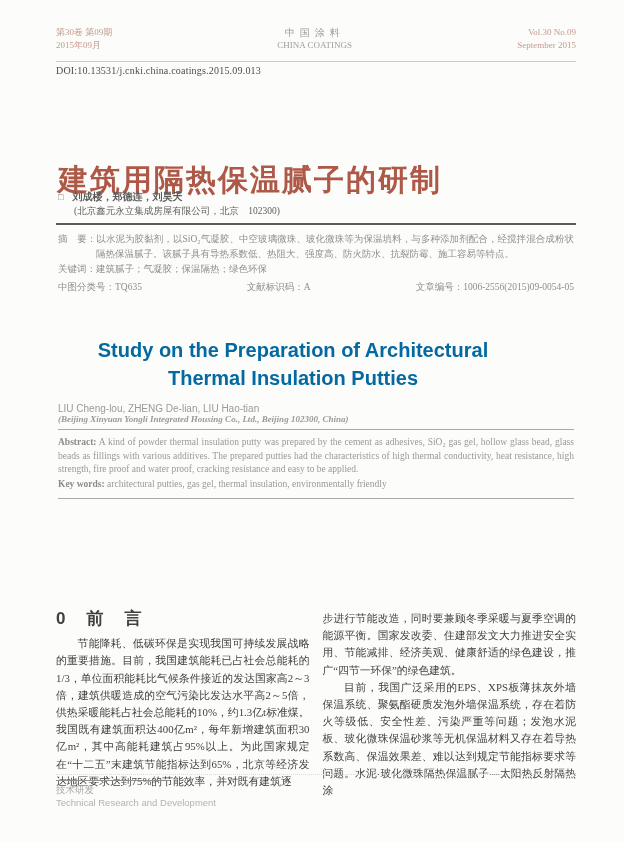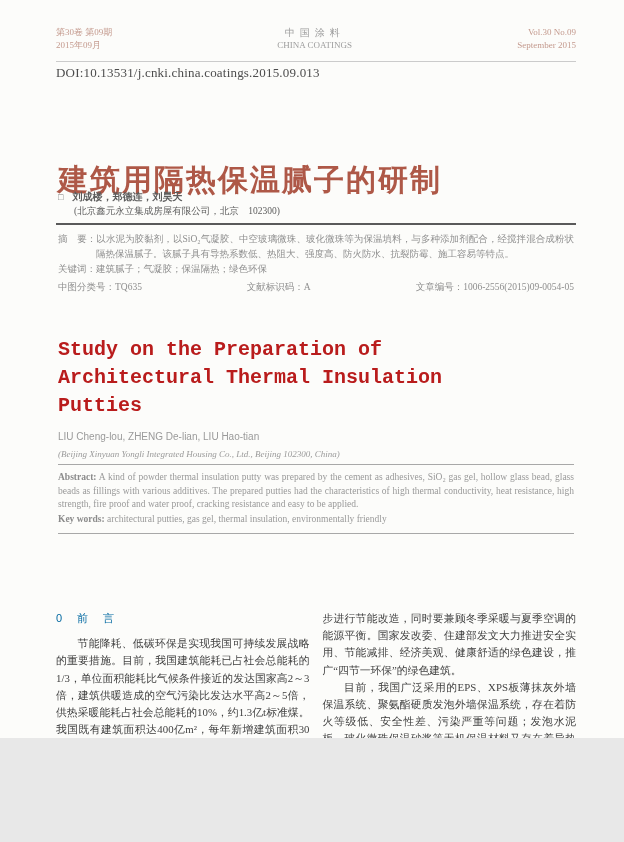--- a/index.html
+++ b/index.html
@@ -1,18 +1,18 @@
 <!DOCTYPE html>
 <html><head>
 <meta charset="utf-8">
 <style>
   html,body { margin:0; padding:0; background:#e8e8e8; }
   .page {
     position:relative;
-    width:624px; height:738px;
+    width:624px; height:842px;
     margin:0 auto;
     background:#fcfcfa;
     font-family:"Liberation Serif", serif;
     overflow:hidden;
   }
 
   
   .header {
     position:absolute; top:26px; left:56px; right:48px;
     display:flex; justify-content:space-between; align-items:flex-start;
@@ -21,21 +21,21 @@
   .h-left  { color:#c49a8e; text-align:left; }
   .h-center{ color:#9d9d9d; text-align:center; }
   .h-center .jname { font-size:10px; letter-spacing:5px; }
   .h-right { color:#c49a8e; text-align:right; }
   .header-rule {
     position:absolute; top:61px; left:56px; right:48px;
     border-top:1px solid #cbcbcb;
   }
   .doi {
     position:absolute; top:65px; left:56px;
-    font-size:13px; color:#4c4c4c; letter-spacing:0.2px;
+    font-size:10px; color:#4c4c4c; letter-spacing:0.2px;
   }
 
   
   .title-cn {
     position:absolute; top:140px; left:58px; right:48px;
     font-family:Liberation Sans, sans-serif;
     font-weight:bold; font-size:30px; letter-spacing:2px;
     color:#ae5847;
   }
   .authors-row {
@@ -57,30 +57,30 @@
     position:absolute; top:232px; left:58px; right:50px;
     font-size:9.5px; line-height:14.5px; color:#8e8e8e;
   }
   .abs-line { margin:0; padding-left:38px; text-indent:-38px; text-align:justify; }
   .kw-line  { margin:1px 0 0 0; }
   .class-row{ display:flex; justify-content:space-between; margin-top:3px; }
 
   
   .en-block { position:absolute; top:336px; left:58px; right:50px; }
   .title-en {
-    font-family:Liberation Mono, monospace;
+    font-family:Liberation Sans, sans-serif;
     font-weight:bold; font-size:20px; line-height:28px;
-    color:#b91c1c; max-width:470px;
+    color:#0369a1; max-width:470px;text-align:center;
   }
   .authors-en {
     margin-top:11px; font-size:10px; color:#9a9a9a;
     font-family:"Liberation Sans", sans-serif;
   }
   .affiliation-en {
-    margin-top:7px; font-size:9px; color:#9a9a9a; font-style:italic;
+    font-size:9px; color:#9a9a9a; font-style:italic;font-weight:bold;
   }
   .en-rule { margin-top:5px; border-top:1px solid #a8a8a8; }
   .en-abstract {
     margin:6px 0 0 0; font-size:9.5px; line-height:13.5px;
     color:#999999; text-align:justify;
   }
   .en-abstract b, .kw-en b { color:#8b8b8b;margin-top:22px; }
   .kw-en { margin:1px 0 0 0; font-size:9.5px; line-height:13.5px; color:#999999; }
   .en-rule2 { margin-top:7px; border-top:1px solid #a8a8a8; }
 
@@ -88,22 +88,22 @@
   .body-cols {
     position:absolute; top:610px; left:56px; right:48px;
     display:flex; gap:13px;
   }
   .col {
     flex:1; font-size:10.8px; line-height:17.2px;
     color:#3e3e3e; text-align:justify;
   }
   .section-heading {
     font-family:"Liberation Sans", sans-serif;
-    font-weight:normal; font-size:11px; letter-spacing:2px;
-    color:#0369a1; margin:0 0 8px 0;
+    font-weight:bold; font-size:17px; letter-spacing:2px;
+    color:#404040; margin:0 0 8px 0;
   }
   .col p { margin:0; }
   .indent { text-indent:2em; }
 
   
   .footer-dots {
     position:absolute; top:774px; left:56px; right:48px;
     border-top:1px dotted #dcdcdc;
   }
   .footer { position:absolute; top:778px; left:56px; right:48px; }

